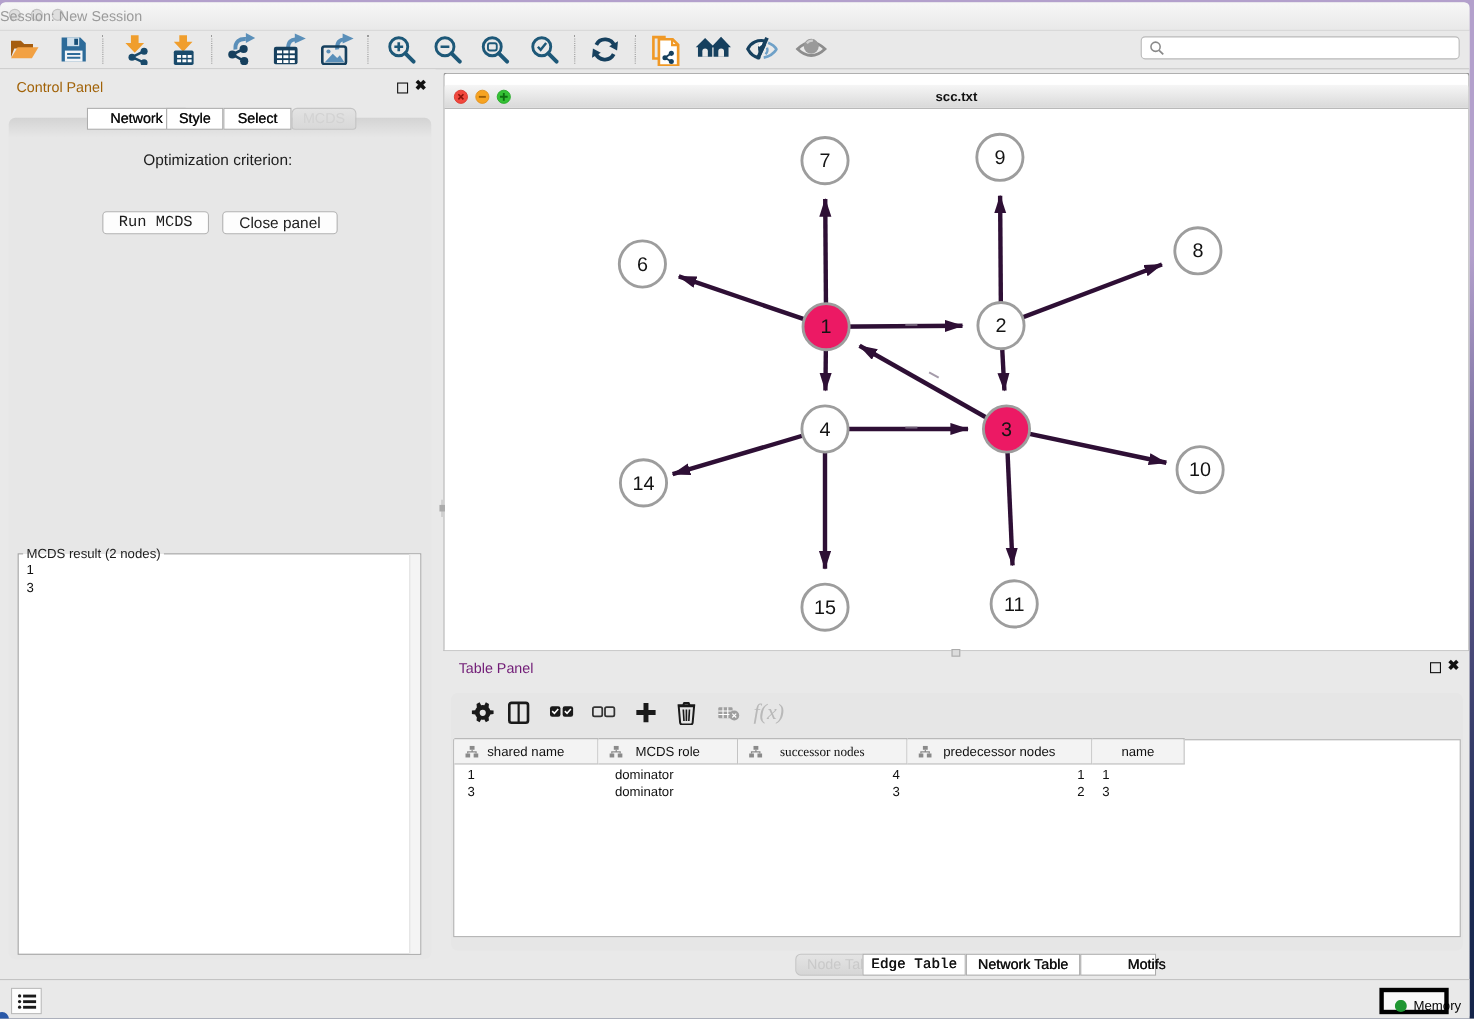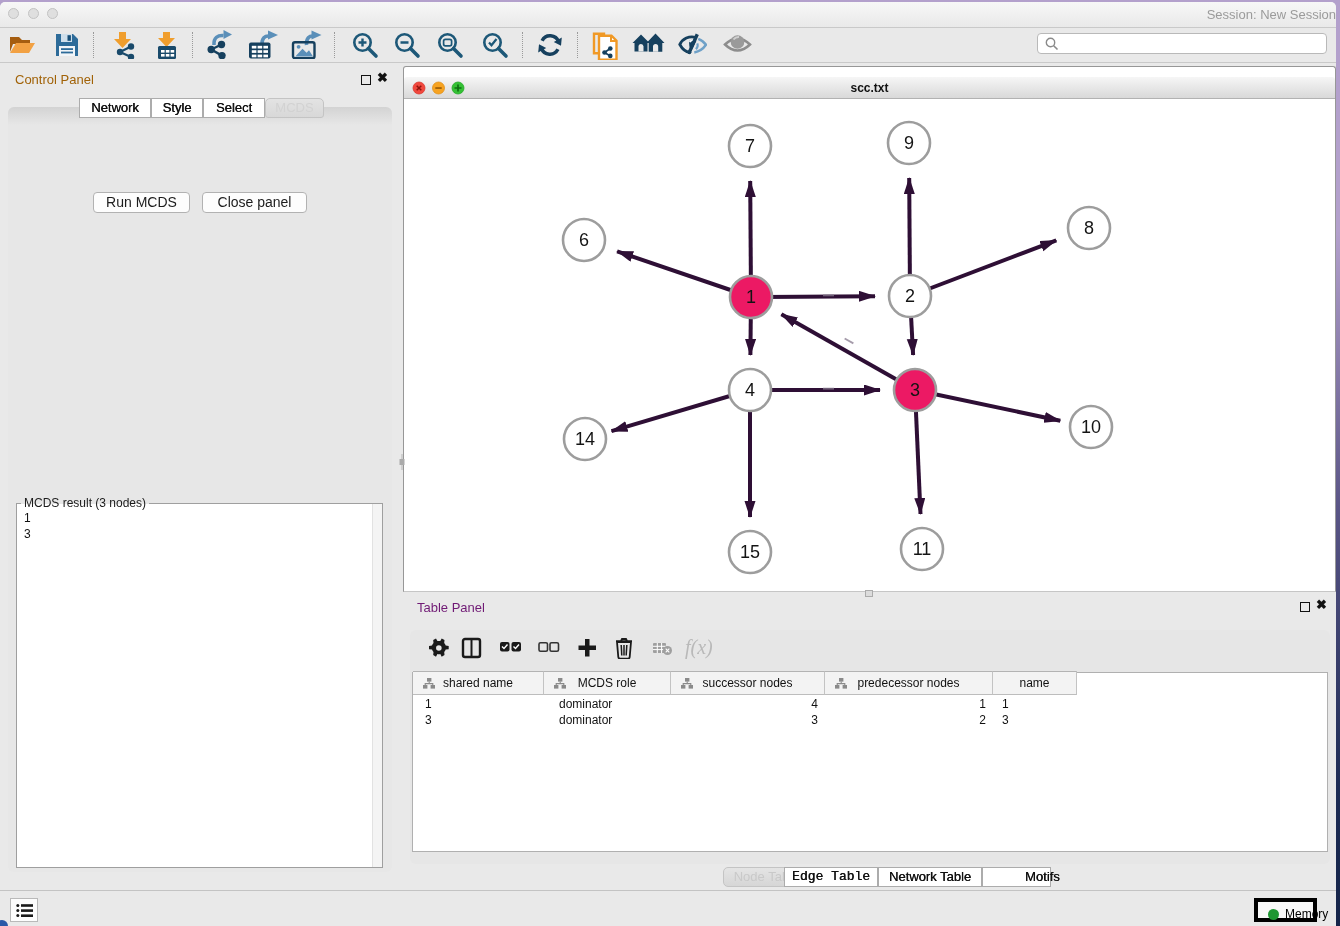--- a/index.html
+++ b/index.html
@@ -7,21 +7,21 @@
 body { font-family:"Liberation Sans",sans-serif;
   background:linear-gradient(180deg,#b3a0cc 0%,#b3a0cc 25%,#5a5586 55%,#1d2c55 85%,#152449 100%); }
 #win { position:absolute; left:0; top:2px; width:1336px; height:924px;
   background:#e9e9e9; border-radius:5px 5px 0 0; overflow:hidden; }
 .abs { position:absolute; }
 
 #titlebar { position:absolute; left:0; top:0; width:1336px; height:26px;
   background:linear-gradient(#f7f7f7,#e9e9e9); border-bottom:1px solid #c9c9c9; border-radius:5px 5px 0 0; }
 .tl { position:absolute; top:6px; width:11px; height:11px; border-radius:50%;
   background:#dfdfdf; border:1px solid #c3c3c3; }
-#wtitle { position:absolute; top:5px; left:0; width:1336px; text-align:right;
+#wtitle { position:absolute; top:5px; left:0; width:1336px; text-align:left;
   font-size:13px; color:#9b9b9b; }
 
 #toolbar { position:absolute; left:0; top:26px; width:1336px; height:35px;
   background:#e9e9e9; border-bottom:1px solid #c9c9c9; }
 .tsep { position:absolute; top:4px; height:26px; width:0;
   border-left:1px dotted #9a9a9a; }
 .ticon { position:absolute; top:3px; }
 #searchbox { position:absolute; left:1037px; top:5px; width:290px; height:21px;
   background:#fff; border:1px solid #b9b9b9; border-radius:4px; }
 
@@ -209,29 +209,30 @@
         <circle cx="5.5" cy="5.5" r="4.2" fill="none" stroke="#8a8a8a" stroke-width="1.4"></circle>
         <line x1="8.7" y1="8.7" x2="12.5" y2="12.5" stroke="#8a8a8a" stroke-width="1.6"></line>
       </svg>
     </div>
   </div>
   <div id="cpanel">
     <div id="cphead">Control Panel</div>
     <div class="sqbtn" style="left:361px"></div>
     <div class="xbtn" style="left:377px">✖</div>
     <div id="tabpane"></div>
-    <div class="tab" style="left:79px; width:72px;">Network</div>
+    <div class="tab" style="left:79px; width:90px;">Network</div>
     <div class="tab" style="left:151px; width:52px;">Style</div>
     <div class="tab" style="left:203px; width:62px;">Select</div>
     <div class="tab" id="tabmcds" style="left:265px; width:59px;">MCDS</div>
-    <div class="btn" style="left:93px; width:97px;">Run MCDS</div>
+    <div id="optlabel">Optimization criterion:</div>
+    <div class="btn" style="left:93px; width:97px;font-family:Liberation Mono, monospace;">Run MCDS</div>
     <div class="btn" style="left:202px; width:105px;">Close panel</div>
     <div id="resultbox"></div>
     <div id="rscroll"></div>
-    <div id="resultlegend">MCDS result (3 nodes)</div>
+    <div id="resultlegend">MCDS result (2 nodes)</div>
     <div class="rline" style="top:448px">1</div>
     <div class="rline" style="top:464px">3</div>
   </div>
   <div id="netwin">
     <div id="nettitle">
       <svg width="70" height="22" viewBox="0 0 70 22" style="position:absolute;left:8px;top:0">
         <circle cx="7" cy="11" r="6" fill="#f1483e" stroke="#d8382e" stroke-width="0.8"></circle>
         <path d="M4.7 8.7 L9.3 13.3 M9.3 8.7 L4.7 13.3" stroke="#8c130c" stroke-width="1.5"></path>
         <circle cx="26.5" cy="11" r="6" fill="#f7a321" stroke="#e0901a" stroke-width="0.8"></circle>
         <rect x="23.3" y="10.2" width="6.4" height="1.7" fill="#9a5d08"></rect>
@@ -334,21 +335,21 @@
         <rect x="0" y="7" width="4.4" height="3.6"></rect>
         <rect x="7.6" y="7" width="4.4" height="3.6"></rect>
         <path d="M6.2 3.6 v2 M2.2 7 v-1.4 h7.6 V7" fill="none" stroke="#8a8a8a" stroke-width="1.1"></path>
       </svg>shared name</div>
   <div class="thcell" style="left:544px; width:127px;"><svg class="hic" width="12" height="11" viewBox="0 0 12 11">
         <rect x="4" y="0" width="4.4" height="3.6"></rect>
         <rect x="0" y="7" width="4.4" height="3.6"></rect>
         <rect x="7.6" y="7" width="4.4" height="3.6"></rect>
         <path d="M6.2 3.6 v2 M2.2 7 v-1.4 h7.6 V7" fill="none" stroke="#8a8a8a" stroke-width="1.1"></path>
       </svg>MCDS role</div>
-  <div class="thcell" style="left:671px; width:154px;"><svg class="hic" width="12" height="11" viewBox="0 0 12 11">
+  <div class="thcell" style="left:671px; width:154px;font-family:Liberation Serif, serif;"><svg class="hic" width="12" height="11" viewBox="0 0 12 11">
         <rect x="4" y="0" width="4.4" height="3.6"></rect>
         <rect x="0" y="7" width="4.4" height="3.6"></rect>
         <rect x="7.6" y="7" width="4.4" height="3.6"></rect>
         <path d="M6.2 3.6 v2 M2.2 7 v-1.4 h7.6 V7" fill="none" stroke="#8a8a8a" stroke-width="1.1"></path>
       </svg>successor nodes</div>
   <div class="thcell" style="left:825px; width:168px;"><svg class="hic" width="12" height="11" viewBox="0 0 12 11">
         <rect x="4" y="0" width="4.4" height="3.6"></rect>
         <rect x="0" y="7" width="4.4" height="3.6"></rect>
         <rect x="7.6" y="7" width="4.4" height="3.6"></rect>
         <path d="M6.2 3.6 v2 M2.2 7 v-1.4 h7.6 V7" fill="none" stroke="#8a8a8a" stroke-width="1.1"></path>

